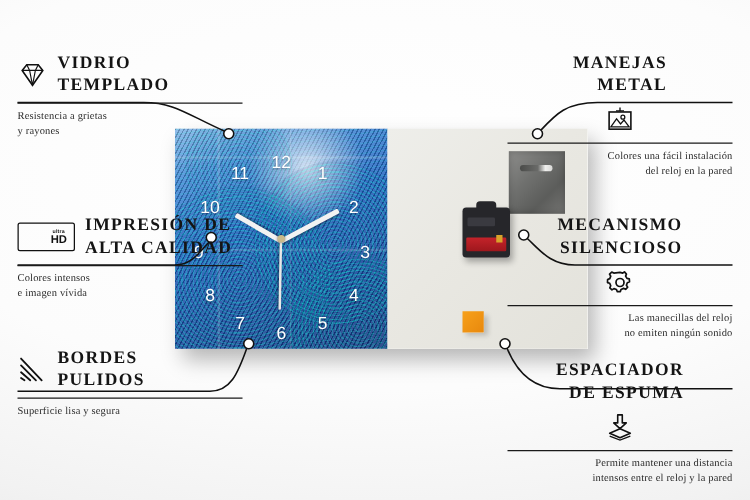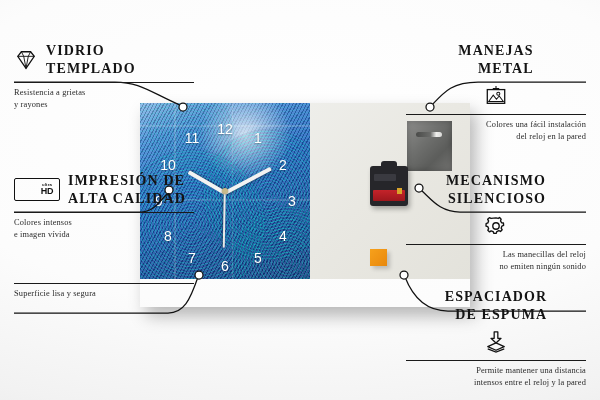--- a/index.html
+++ b/index.html
@@ -8,21 +8,21 @@
     font-family:"Liberation Serif", serif;
     background:#ffffff;
   }
   #stage{
     position:relative;width:600px;height:400px;
     background:
       radial-gradient(ellipse 900px 420px at 50% 34%, #ffffff 0%, #fcfcfc 42%, #f2f2f2 68%, #e6e6e6 88%, #dddddd 100%);
   }
   
   #product{
-    position:absolute;left:140px;top:103px;width:330px;height:204px;
+    position:absolute;left:140px;top:103px;width:330px;height:176px;
     box-shadow:6px 9px 16px rgba(0,0,0,.28);
   }
   #clock-face{
     position:absolute;left:0;top:0;width:170px;height:176px;
     overflow:hidden;
     background:
       radial-gradient(circle at 62% 18%, rgba(255,255,255,.75) 0%, rgba(255,255,255,0) 26%),
       repeating-linear-gradient(118deg, rgba(0,0,0,.20) 0px, rgba(0,0,0,.20) 1px, rgba(255,255,255,.14) 1px, rgba(255,255,255,.14) 3px),
       repeating-linear-gradient(172deg, rgba(0,255,220,.12) 0px, rgba(0,255,220,.12) 1px, rgba(0,0,0,0) 1px, rgba(0,0,0,0) 4px),
       linear-gradient(160deg,#7fb4e6 0%,#3f86d4 18%,#1f63c0 42%,#1b55ae 60%,#17489a 78%,#123a80 100%);
@@ -209,20 +209,28 @@
         <span class="hd-top">ultra</span>
         <span class="hd-bot">HD</span>
       </span>
       <span class="f-title"><span>IMPRESIÓN DE</span><br><span>ALTA CALIDAD</span></span>
     </div>
     <div class="f-rule"></div>
     <div class="f-desc"><span>Colores intensos</span><br><span>e imagen vívida</span></div>
   </div>
 
   <div class="feature left" id="feat-edges">
+    <div class="f-head">
+      <span class="f-icon">
+        <svg viewBox="0 0 26 24">
+            <path d="M3 2 L21 21 M3 8 L16 21 M3 14 L11 21 M3 19 L6 21" fill="none" stroke="#111" stroke-width="1.6" stroke-linecap="round"></path>
+          </svg>
+      </span>
+      <span class="f-title"><span>BORDES</span><br><span>PULIDOS</span></span>
+    </div>
     <div class="f-rule"></div>
     <div class="f-desc"><span>Superficie lisa y segura</span></div>
   </div>
 
   <div class="feature right" id="feat-hooks">
     <div class="f-head">
       <span class="f-title"><span>MANEJAS</span><br><span>METAL</span></span>
       <span class="f-icon">
         <svg viewBox="0 0 26 24">
             <path d="M13 1 L13 4 M9.5 4 H16.5" stroke="#111" stroke-width="1.2" fill="none"></path>

